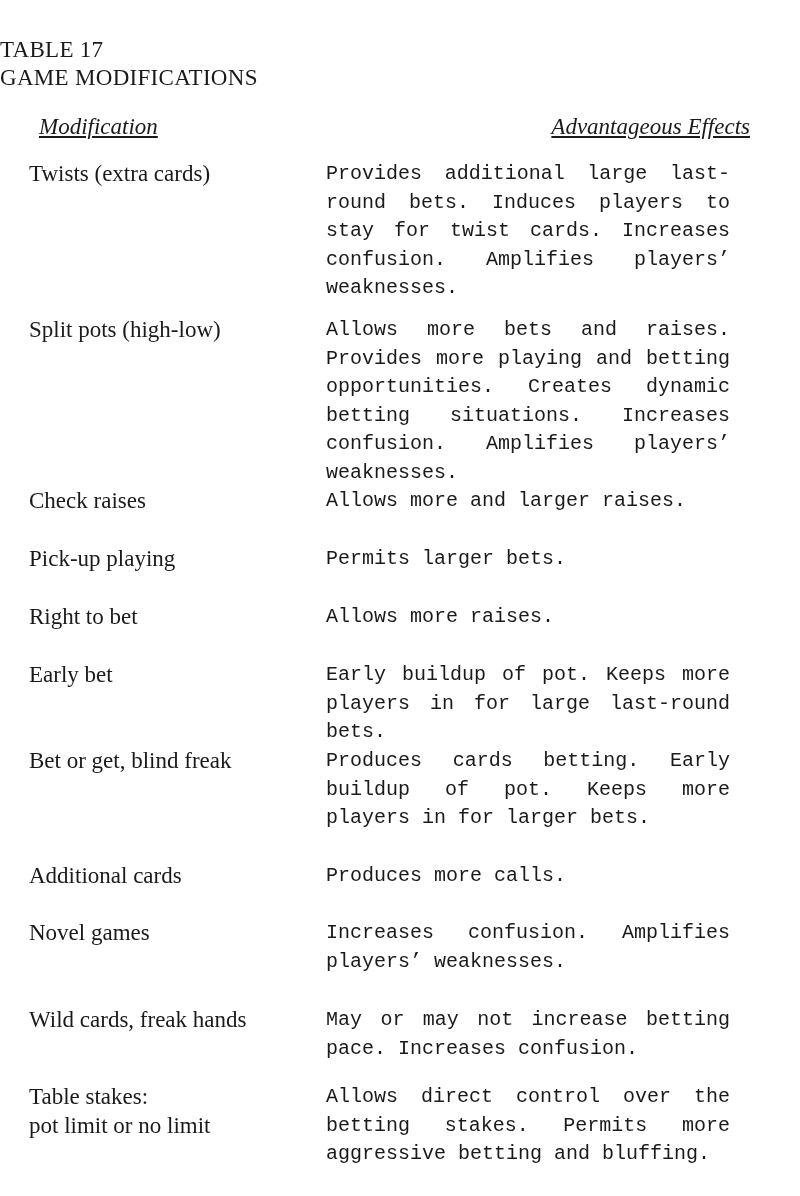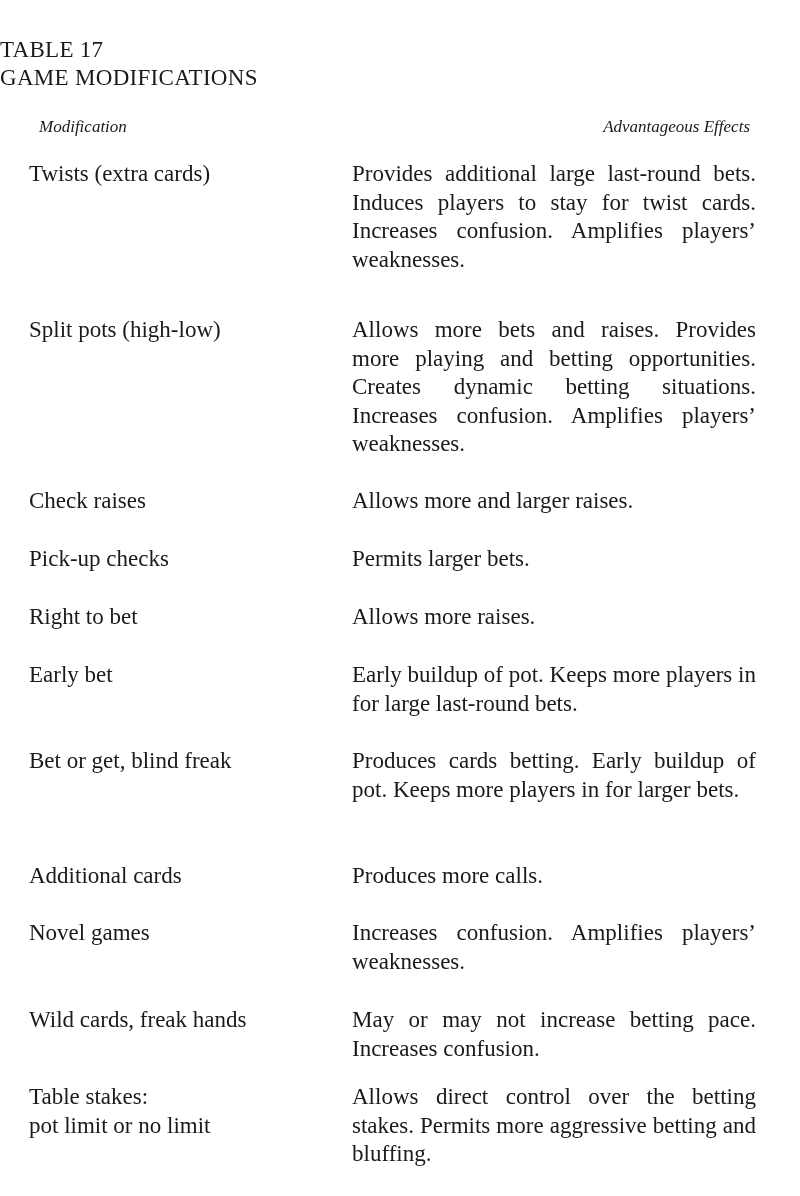--- a/index.html
+++ b/index.html
@@ -22,47 +22,49 @@
       font-size: 23px;
       line-height: 28px;
       letter-spacing: 0.3px;
     }
     #title-line1 { top: 36px; }
     #title-line2 { top: 64px; }
     .col-header {
       position: absolute;
       top: 113px;
       font-style: italic;
-      font-size: 17px;
+      font-size: 23px;
       line-height: 28px;
+      text-decoration: underline;
     }
     #hdr-mod { left: 39px; }
     #hdr-eff { left: 346px; width: 404px; text-align: right; }
     .row {
       position: absolute;
       left: 0;
       width: 800px;
     }
     .cell-mod {
       position: absolute;
       left: 29px;
       width: 300px;
       font-size: 23px;
       line-height: 28.6px;
       white-space: pre-line;
     }
     .cell-eff {
       position: absolute;
-      left: 352px;
+      left: 326px;
       width: 404px;
-      font-size: 23px;
+      font-size: 20px;
       line-height: 28.6px;
       text-align: justify;
       text-align-last: left;
       hyphens: none;
+      font-family: Liberation Mono, monospace;
     }
   </style>
 </head>
 <body>
 
 <div>
   <div id="title-line1" class="title">TABLE 17</div>
   <div id="title-line2" class="title">GAME MODIFICATIONS</div>
 </div>
 
@@ -80,21 +82,21 @@
   <div class="cell-mod">Split pots (high-low)</div>
   <div class="cell-eff">Allows more bets and raises. Provides more playing and betting opportunities. Creates dynamic betting situations. Increases confusion. Amplifies players’ weaknesses.</div>
 </div>
 
 <div class="row" style="top:487px;">
   <div class="cell-mod">Check raises</div>
   <div class="cell-eff">Allows more and larger raises.</div>
 </div>
 
 <div class="row" style="top:545px;">
-  <div class="cell-mod">Pick-up checks</div>
+  <div class="cell-mod">Pick-up playing</div>
   <div class="cell-eff">Permits larger bets.</div>
 </div>
 
 <div class="row" style="top:603px;">
   <div class="cell-mod">Right to bet</div>
   <div class="cell-eff">Allows more raises.</div>
 </div>
 
 <div class="row" style="top:661px;">
   <div class="cell-mod">Early bet</div>

